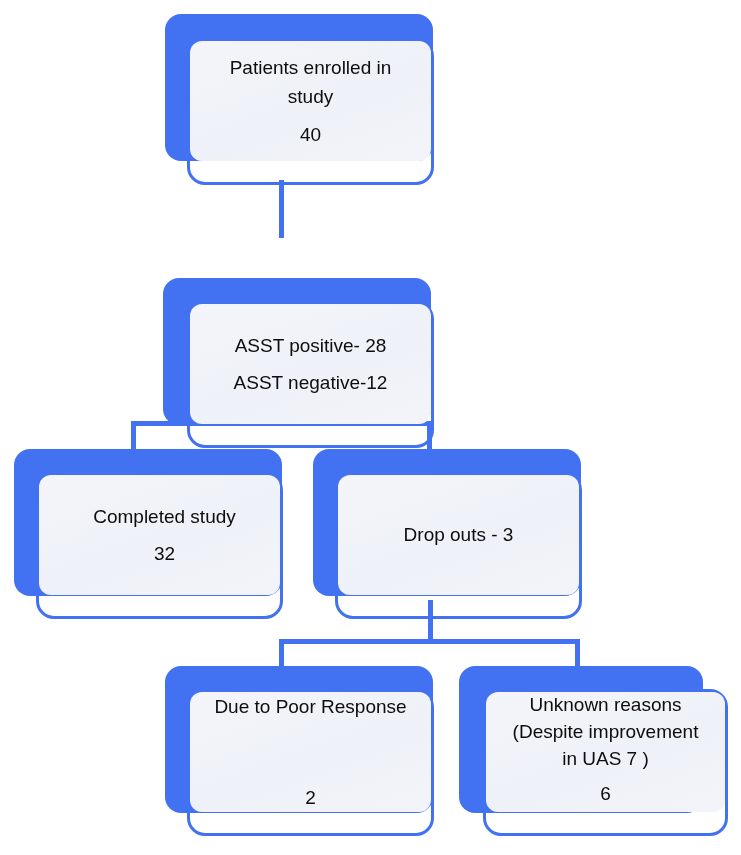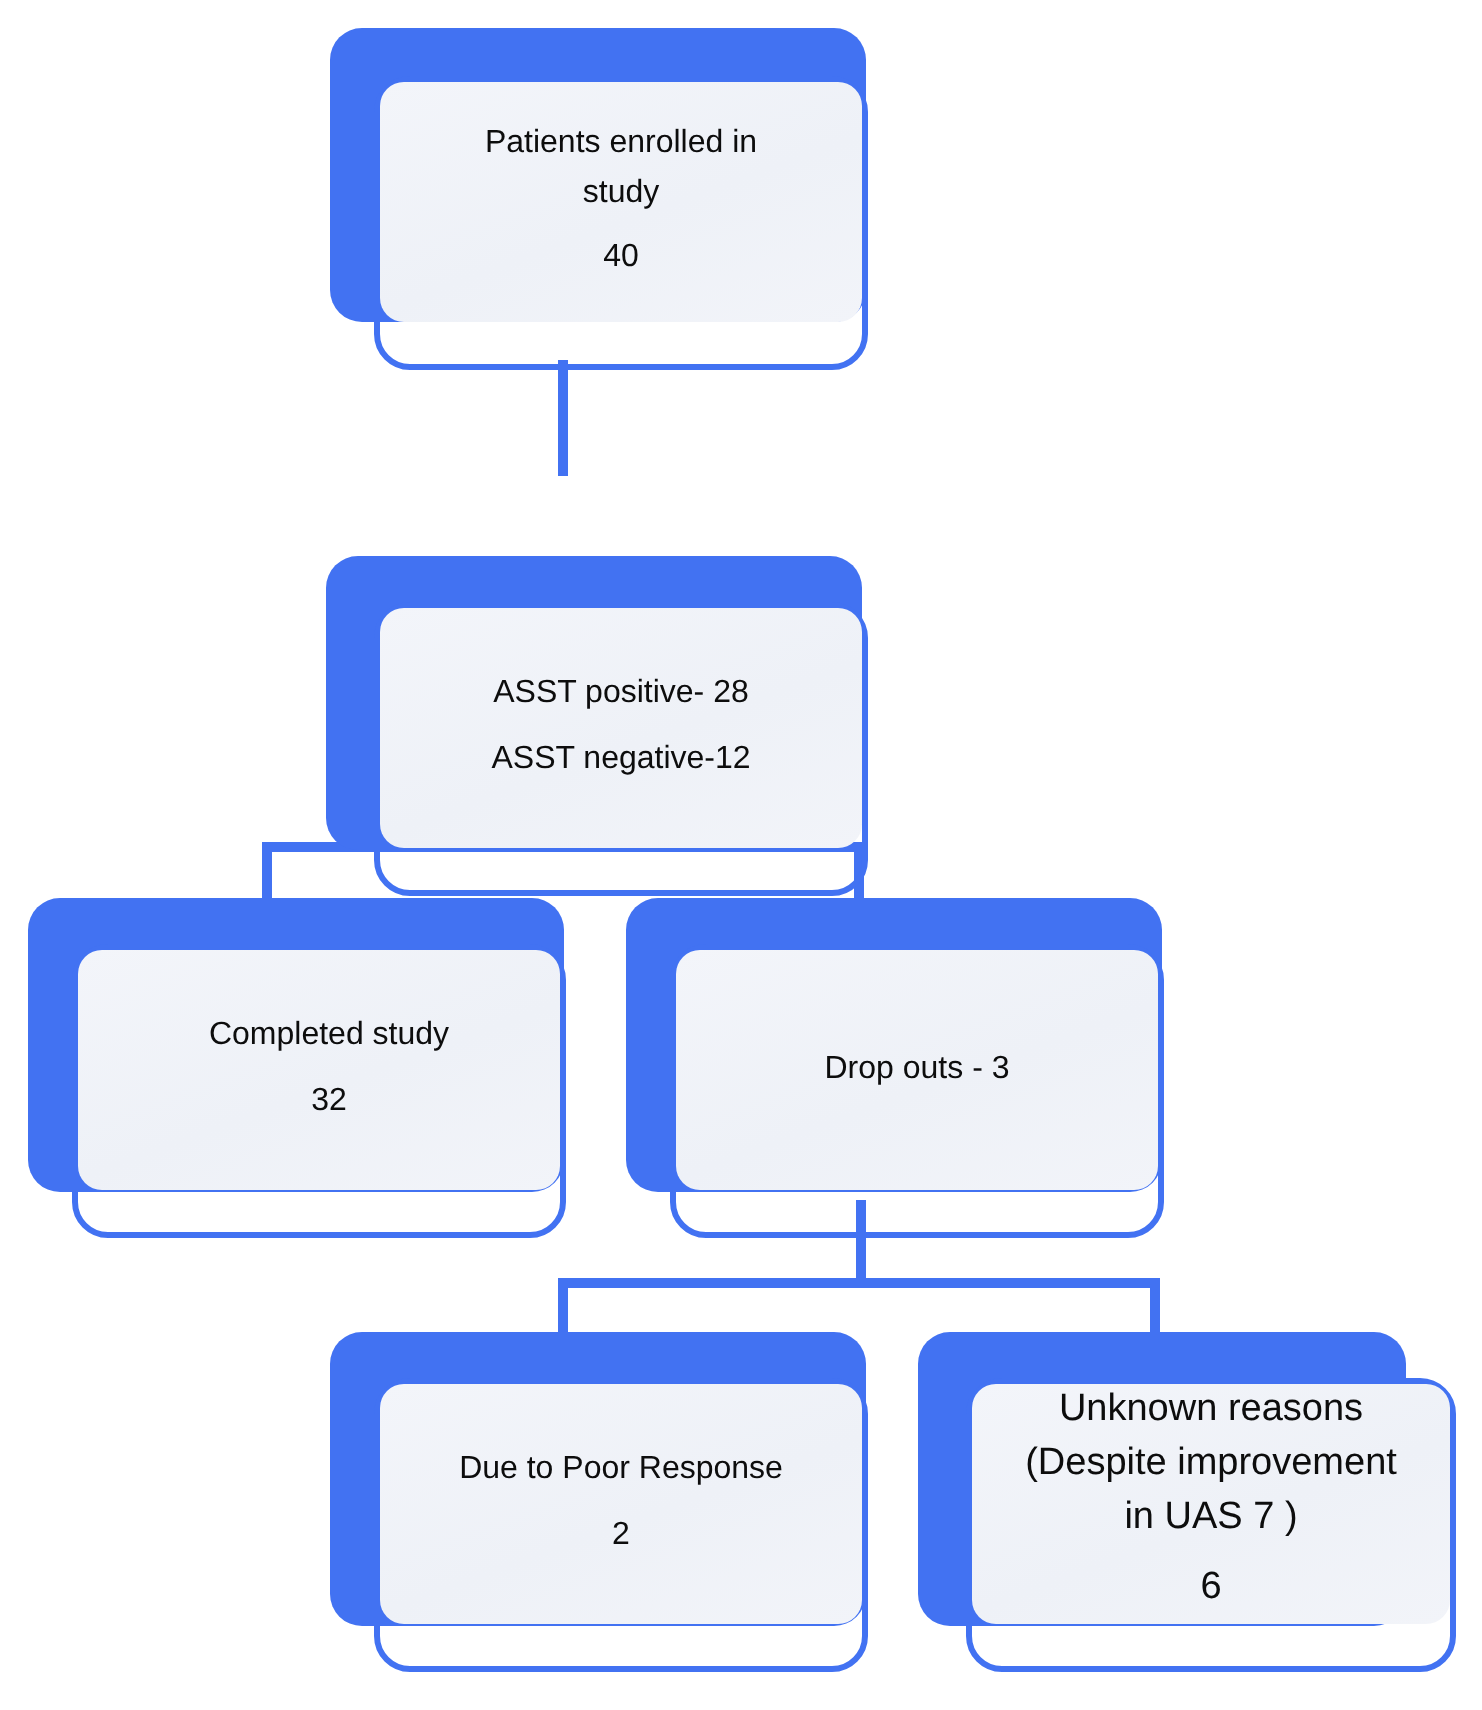--- a/index.html
+++ b/index.html
@@ -50,21 +50,21 @@
 
   
   .node .node-text {
     position: absolute;
     display: flex;
     flex-direction: column;
     align-items: center;
     justify-content: center;
     text-align: center;
     color: #0d0d0d;
-    font-size: 16px;
+    font-size: 19px;
     line-height: 1.55;
     white-space: nowrap;
     pointer-events: none;
   }
   .node .node-text .line {
     display: block;
   }
   .node .node-text .line.spaced {
     margin-top: 8px;
   }
@@ -131,21 +131,21 @@
     <div class="plate-grey" style="left:338px; top:475px; width:241px; height:120px;"></div>
     <div class="node-text" style="left:338px; top:475px; width:241px; height:120px;">
       <span class="line">Drop outs - 3</span>
     </div>
   </div>
 
   <div class="node" style="left:0px; top:0px; width:741px; height:855px;">
     <div class="plate-blue" style="left:165px; top:666px; width:268px; height:147px;"></div>
     <div class="plate-white" style="left:187px; top:689px; width:247px; height:147px;"></div>
     <div class="plate-grey" style="left:190px; top:692px; width:241px; height:120px;"></div>
-    <div class="node-text" style="left:190px; top:692px; width:241px; height:120px;">
+    <div class="node-text" style="left:190px; top:692px; width:241px; height:120px;justify-content:space-between;">
       <span class="line">Due to Poor Response</span>
       <span class="line spaced">2</span>
     </div>
   </div>
 
   <div class="node" style="left:0px; top:0px; width:741px; height:746px;">
     <div class="plate-blue" style="left:459px; top:666px; width:244px; height:147px;"></div>
     <div class="plate-white" style="left:483px; top:689px; width:245px; height:147px;"></div>
     <div class="plate-grey" style="left:486px; top:692px; width:239px; height:120px;"></div>
     <div class="node-text" style="left:481px; top:688px; width:249px; height:124px; font-size:19px; line-height:1.42;">

